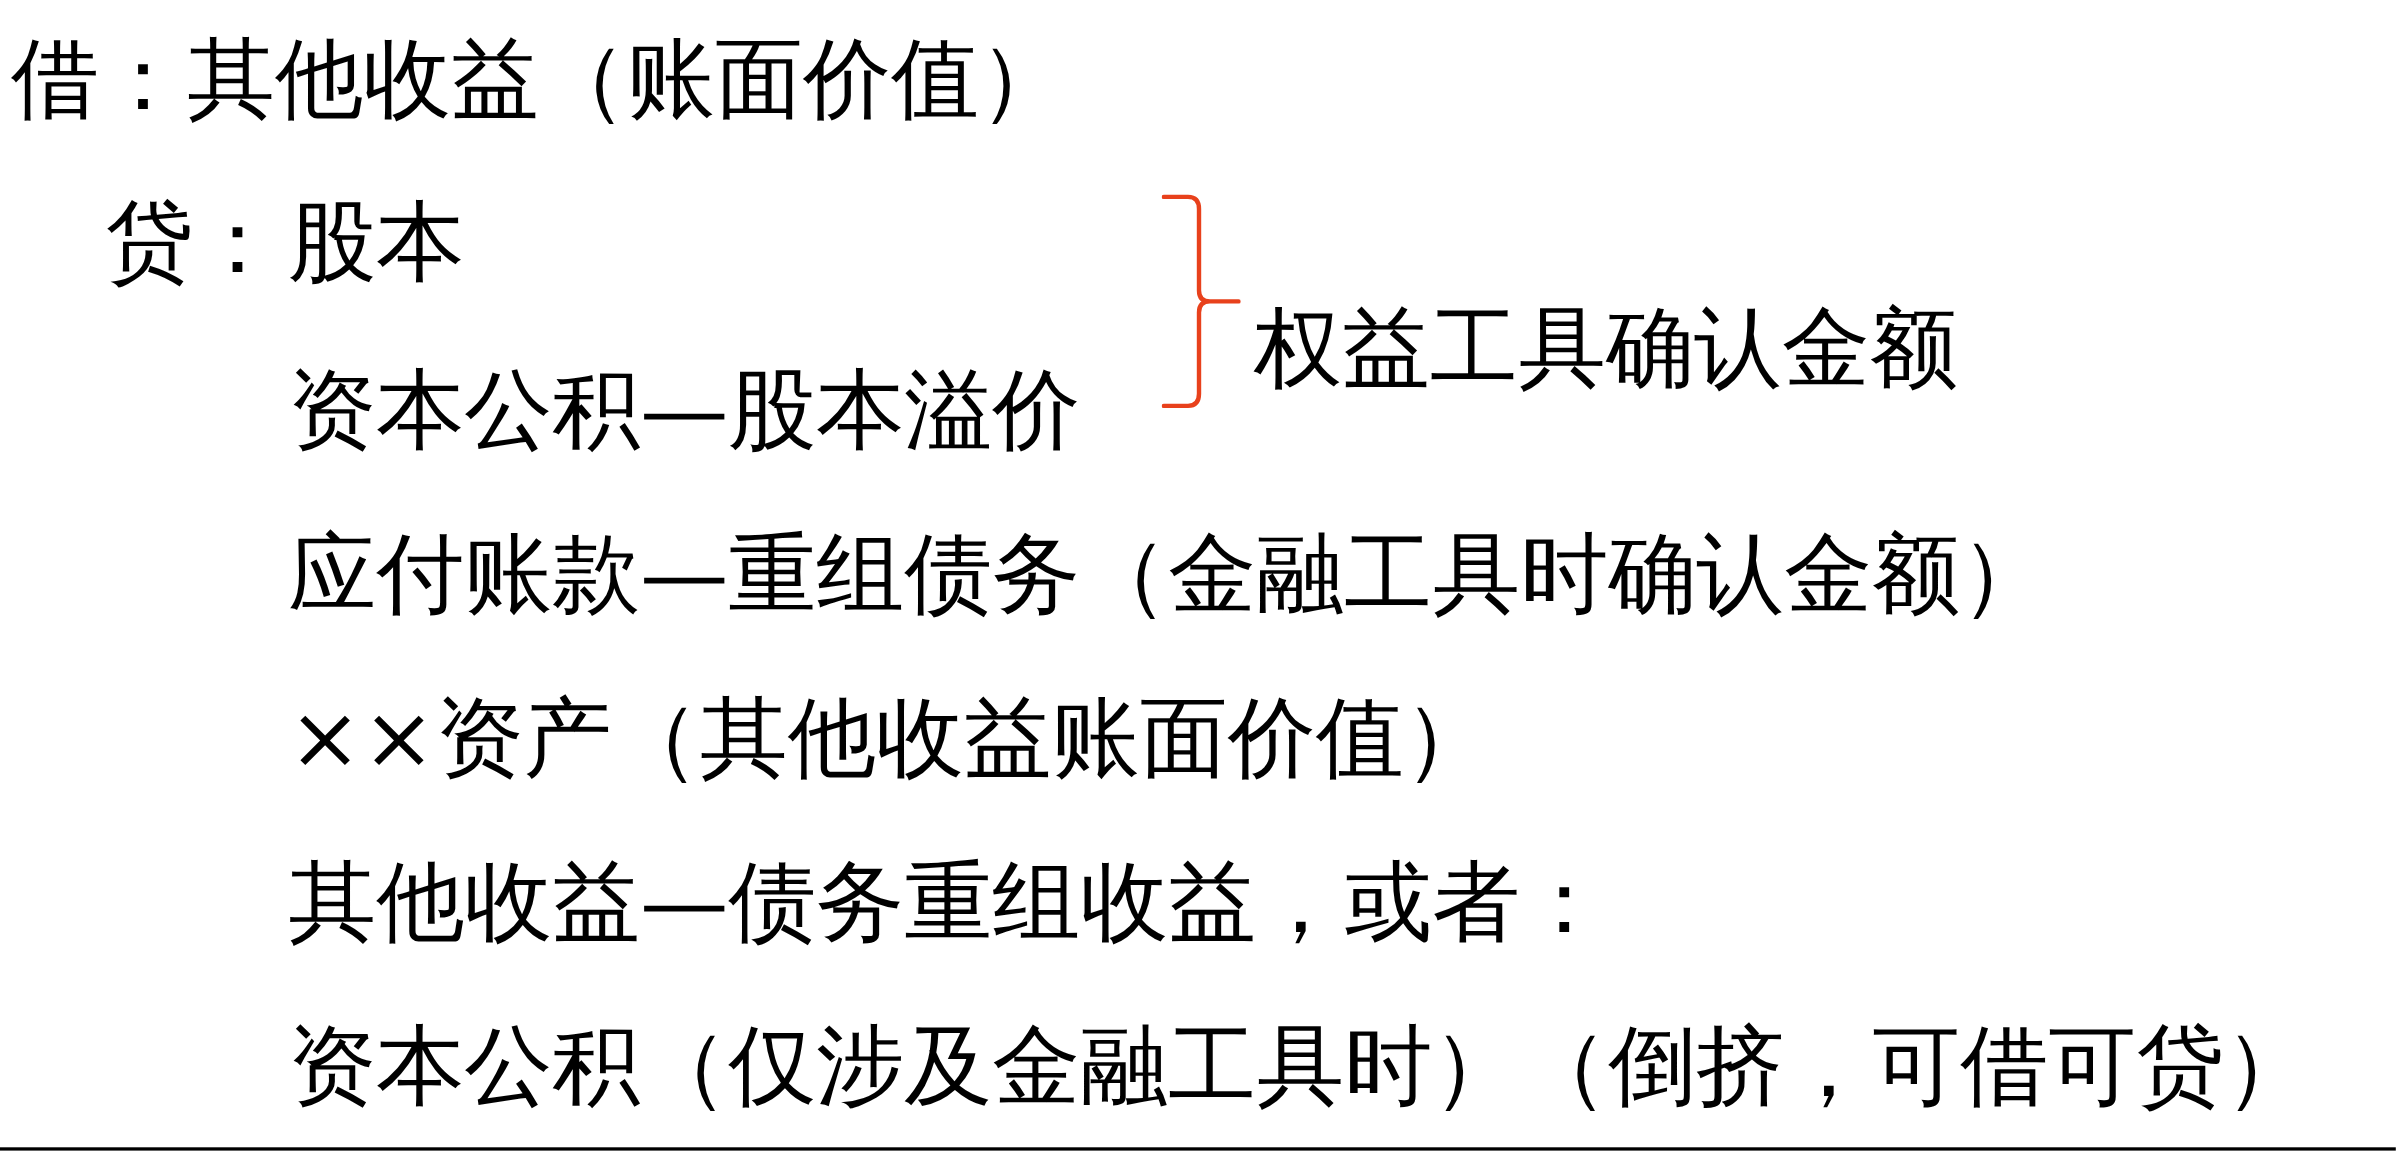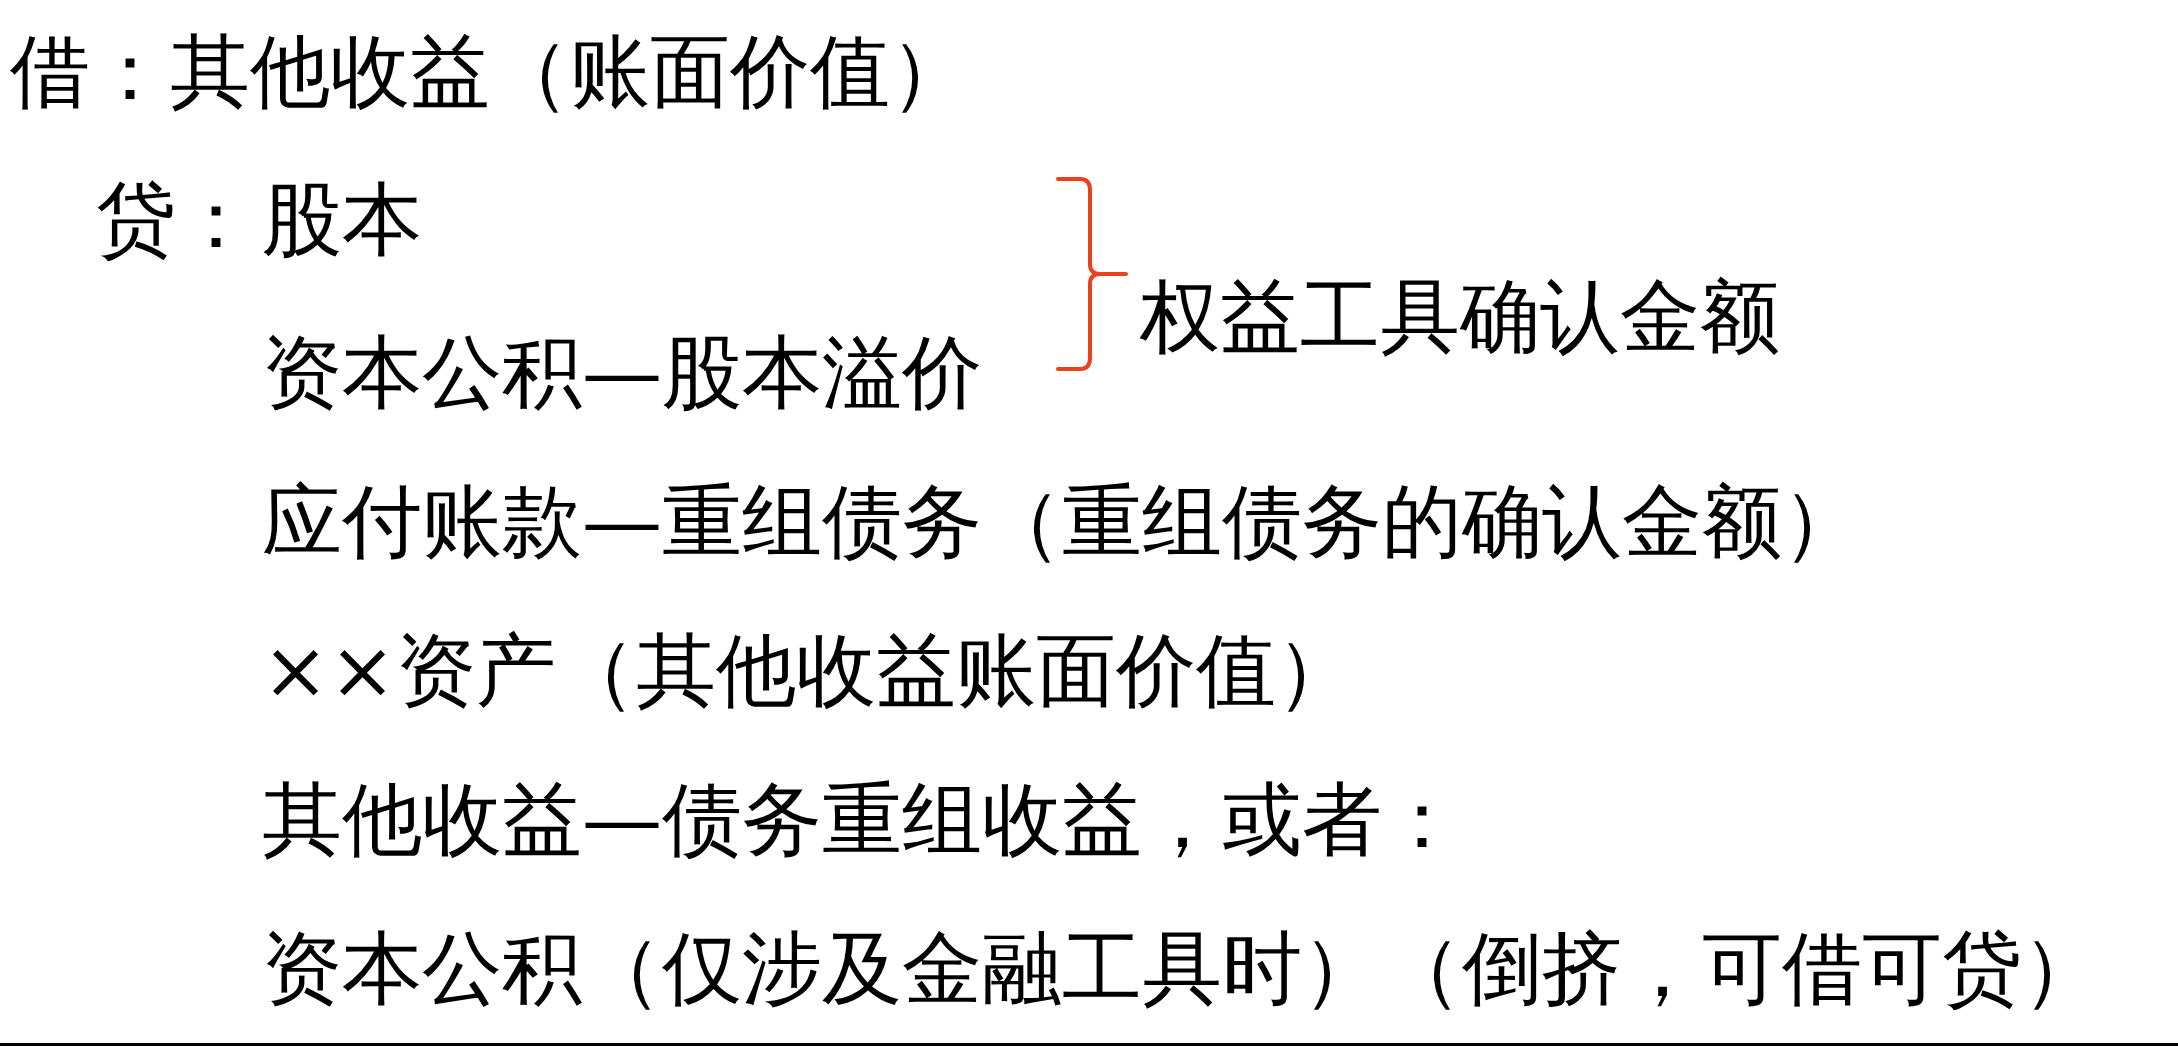--- a/index.html
+++ b/index.html
@@ -72,21 +72,21 @@
 
   <div class="line" id="line-credit">
     <span class="n credit-label">贷：</span><span class="n">股本</span>
   </div>
 
   <div class="line" id="line-l3">
     <span class="n">资本公积—股本溢价</span>
   </div>
 
   <div class="line" id="line-l4">
-    <span class="n">应付账款—重组债务（重组债务的</span><span class="b">确认金额</span><span class="n">）</span>
+    <span class="n">应付账款—重组债务（金融工具时</span><span class="b">确认金额</span><span class="n">）</span>
   </div>
 
   <div class="line" id="line-l5">
     <span class="n">××资产（其他收益</span><span class="b">账面价值</span><span class="n">）</span>
   </div>
 
   <div class="line" id="line-l6">
     <span class="b">其他收益</span><span class="n">—债务重组收益，</span><span class="b">或者</span><span class="n">：</span>
   </div>
 

